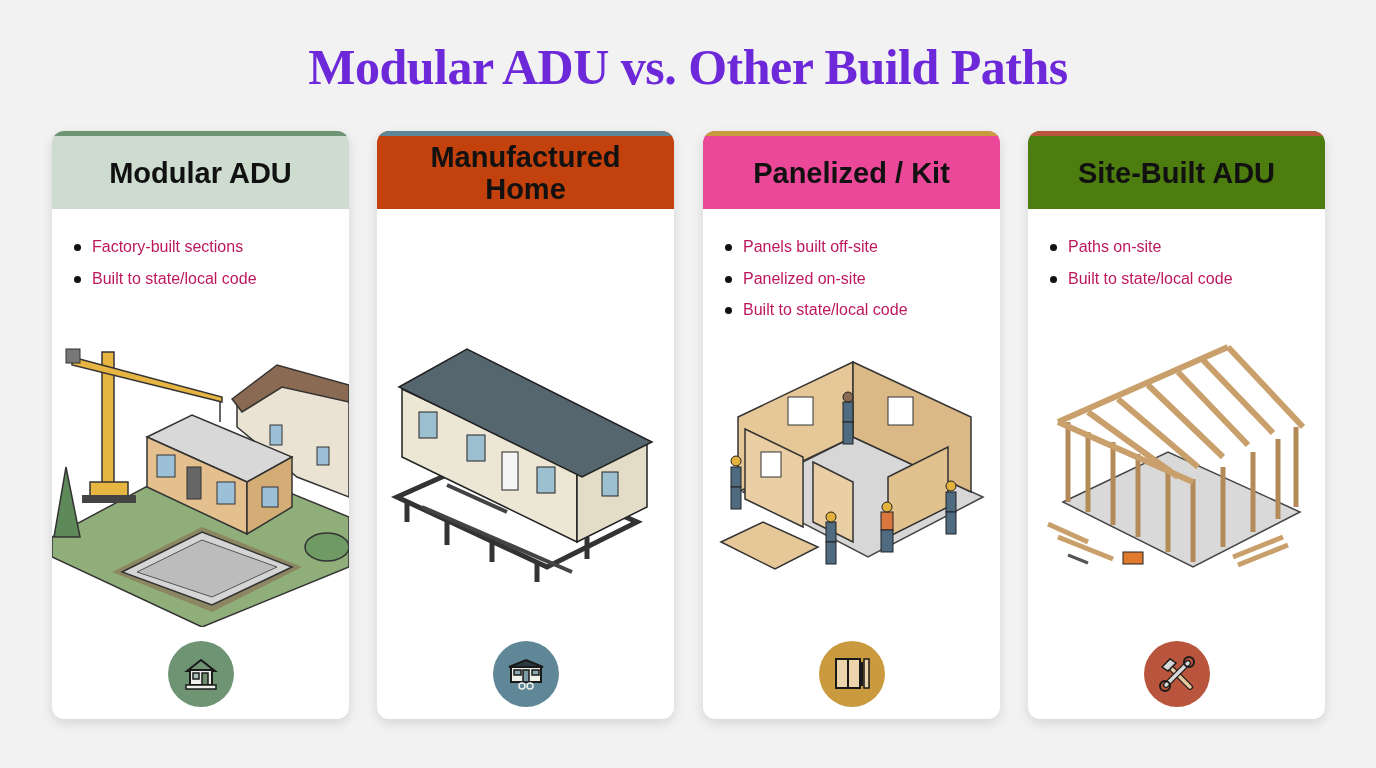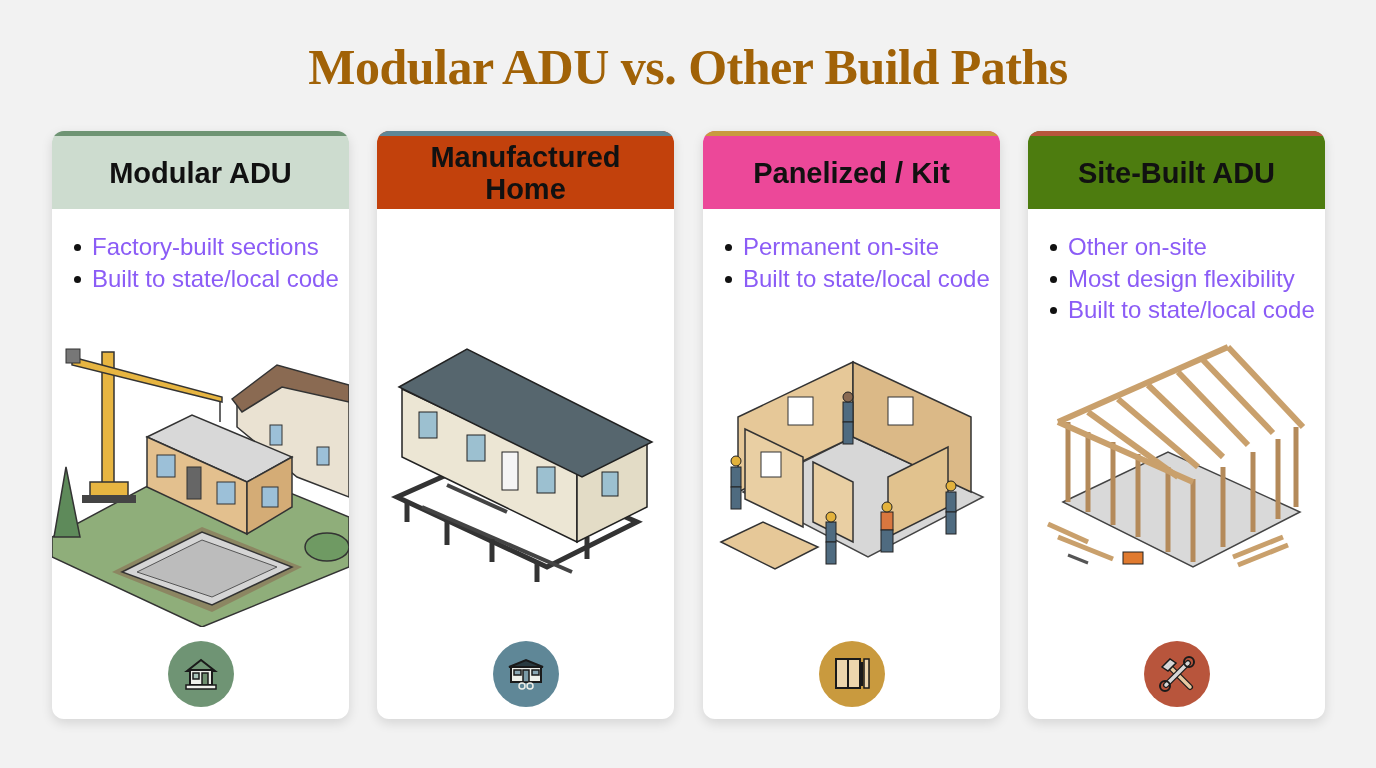--- a/index.html
+++ b/index.html
@@ -10,21 +10,21 @@
     color: #111;
     position: relative;
   }
   .title {
     position: absolute; left: 0; top: 38px; width: 1376px;
     text-align: center;
     font-family: "Liberation Serif", serif;
     font-weight: bold;
     font-size: 50px;
     letter-spacing: -0.5px;
-    color: #a16207;
+    color: #6d28d9;
   }
   .cards { position: absolute; left: 52px; top: 131px; width: 1274px; height: 589px; }
   .card {
     position: absolute; top: 0; width: 297px; height: 588px;
     background: #fff;
     border-radius: 12px;
     box-shadow: 0 4px 12px rgba(0,0,0,0.12);
     overflow: hidden;
   }
   .card-head {
@@ -32,21 +32,21 @@
     border-top: 5px solid;
     display: flex; align-items: center; justify-content: center;
     text-align: center;
     font-weight: bold;
     font-size: 29px;
     line-height: 32px;
     padding: 0 12px;
   }
   .bullets { list-style: none; padding: 22px 0 0 22px; }
   .bullets li {
-    font-size: 24px; line-height: 31.5px; color: #8b5cf6;
+    font-size: 16px; line-height: 31.5px; color: #be185d;
     position: relative; padding-left: 18px;
   }
   .bullets li::before {
     content: ""; position: absolute; left: 0; top: 13px;
     width: 7px; height: 7px; border-radius: 50%; background: #111;
   }
   .illus { position: absolute; left: 0; top: 196px; width: 297px; height: 300px; }
   .badge {
     position: absolute; left: 116px; top: 510px;
     width: 66px; height: 66px; border-radius: 50%;
@@ -140,21 +140,22 @@
         <rect x="27" y="13" width="7" height="5" fill="#8aa7b3" stroke="#1a1a1a" stroke-width="1.5"></rect>
         <circle cx="17" cy="29" r="3" fill="none" stroke="#eef0ea" stroke-width="1.5"></circle>
         <circle cx="25" cy="29" r="3" fill="none" stroke="#eef0ea" stroke-width="1.5"></circle>
       </svg>
     </div>
   </div>
 
   <div class="card" style="left:651px">
     <div class="card-head" style="background:#ec4899;border-top-color:#c99a3e">Panelized / Kit</div>
     <ul class="bullets">
-      <li>Permanent on-site</li>
+      <li>Panels built off-site</li>
+      <li>Panelized on-site</li>
       <li>Built to state/local code</li>
     </ul>
     <svg class="illus" viewBox="0 0 297 300">
       <polygon points="40,165 150,110 280,170 165,230" fill="#d7d7d7" stroke="#444" stroke-width="1.5"></polygon>
 
       <polygon points="35,90 150,35 150,110 35,165" fill="#e6c898" stroke="#333" stroke-width="1.5"></polygon>
       <polygon points="150,35 268,90 268,165 150,110" fill="#dbb987" stroke="#333" stroke-width="1.5"></polygon>
       <rect x="85" y="70" width="25" height="28" fill="#fff" stroke="#333"></rect>
       <rect x="185" y="70" width="25" height="28" fill="#fff" stroke="#333"></rect>
 
@@ -191,22 +192,21 @@
         <rect x="15" y="3" width="12" height="29" fill="#ecd5ad" stroke="#1a1a1a" stroke-width="2"></rect>
         <rect x="28" y="6" width="2" height="24" fill="#1a1a1a"></rect>
         <rect x="31" y="3" width="5" height="29" fill="#ecd5ad" stroke="#1a1a1a" stroke-width="1.5"></rect>
       </svg>
     </div>
   </div>
 
   <div class="card" style="left:976px">
     <div class="card-head" style="background:#4d7c0f;border-top-color:#b8553c">Site-Built ADU</div>
     <ul class="bullets">
-      <li>Other on-site</li>
-      <li>Most design flexibility</li>
+      <li>Paths on-site</li>
       <li>Built to state/local code</li>
     </ul>
     <svg class="illus" viewBox="0 0 297 300">
       <polygon points="35,175 140,125 272,185 165,240" fill="#d9d9d9" stroke="#444" stroke-width="1.5"></polygon>
       <g stroke="#b48a5a" stroke-width="5">
         <line x1="40" y1="95" x2="40" y2="175"></line>
           <line x1="60" y1="105" x2="60" y2="185"></line>
         <line x1="85" y1="115" x2="85" y2="198"></line>
           <line x1="110" y1="127" x2="110" y2="210"></line>
         <line x1="140" y1="140" x2="140" y2="225"></line>

